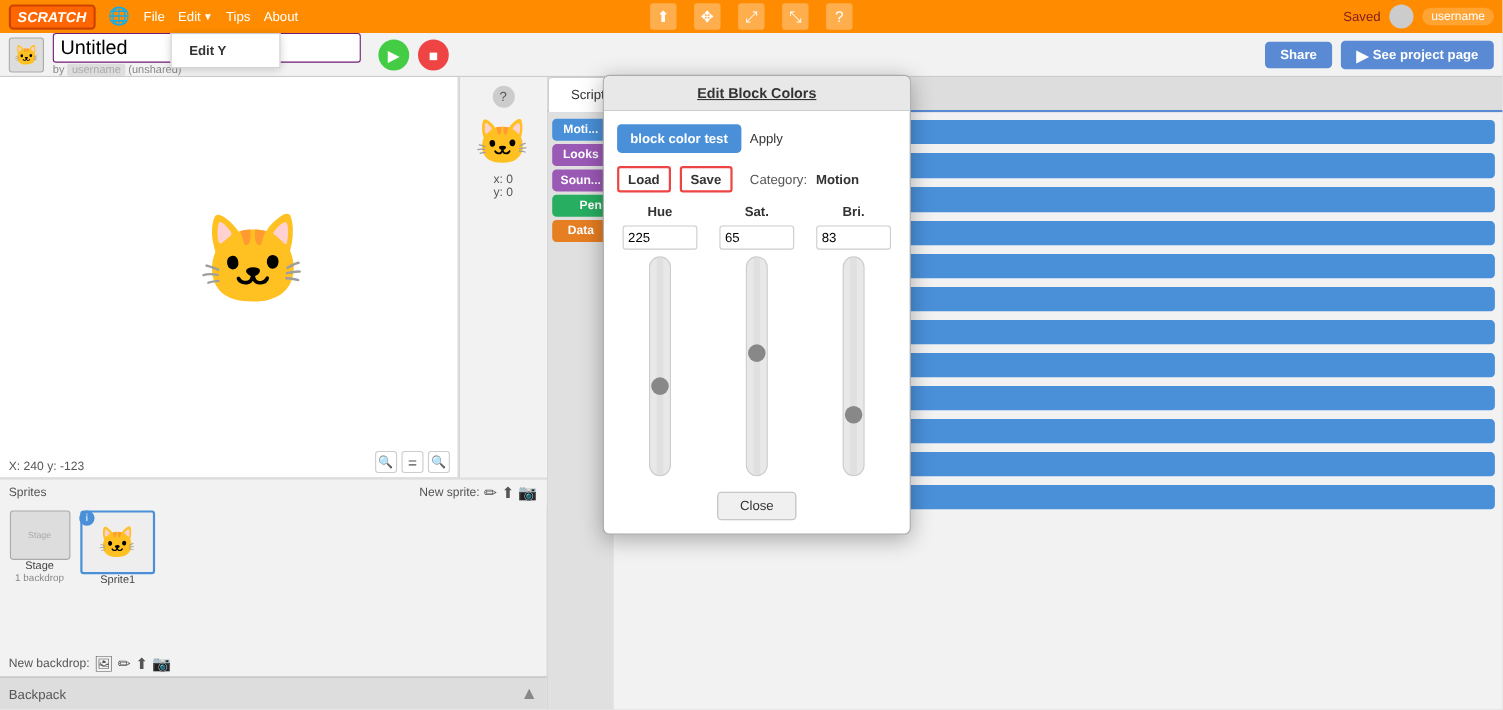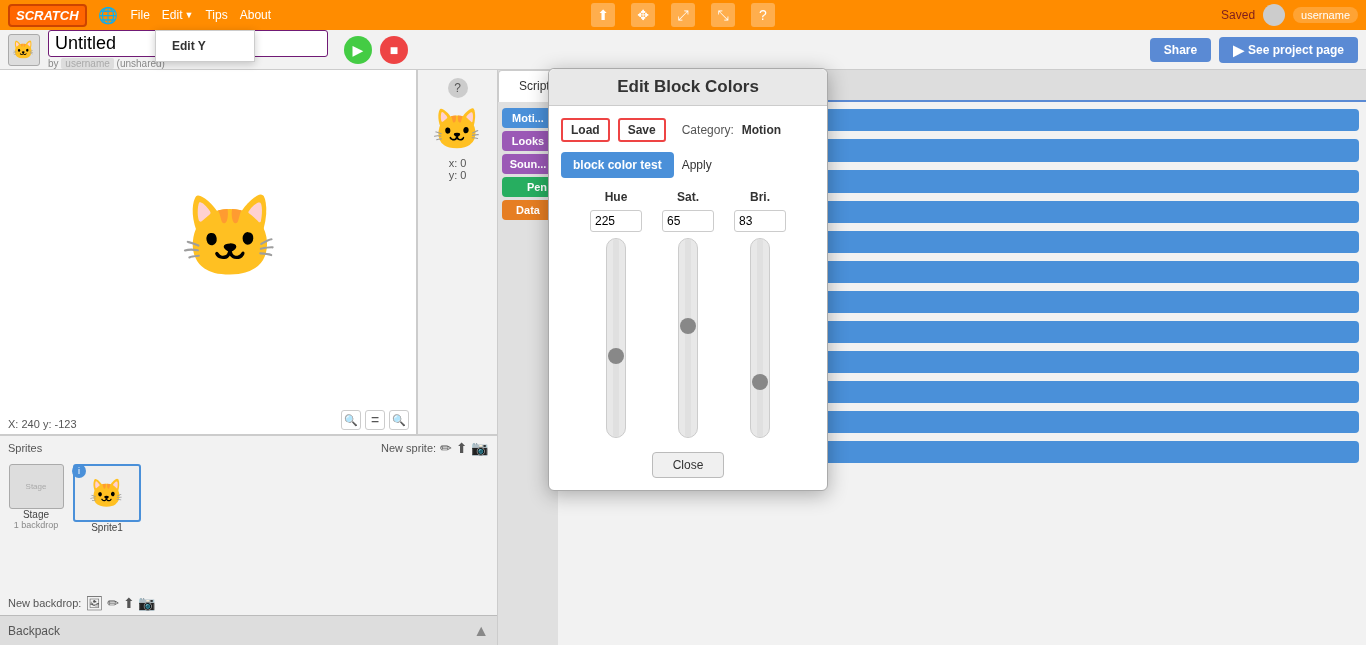--- a/index.html
+++ b/index.html
@@ -454,25 +454,26 @@
       padding: 0;
       position: absolute;
       top: 68px;
       left: 548px;
       z-index: 200;
     }
     #modal-title-bar {
       background: #e8e8e8;
       border-bottom: 1px solid #ccc;
       padding: 8px 12px;
-      font-size: 17px;
+      font-size: 13px;
       font-weight: bold;
       color: #333;
       border-radius: 6px 6px 0 0;
       text-align: center;
+      text-decoration: underline;
     }
     #modal-body {
       padding: 12px;
     }
     #modal-row1 {
       display: flex;
       align-items: center;
       gap: 8px;
       margin-bottom: 10px;
     }
@@ -540,21 +541,21 @@
       flex-direction: column;
       align-items: center;
       gap: 6px;
     }
     .slider-label {
       font-size: 12px;
       font-weight: bold;
       color: #333;
     }
     .slider-input-box {
-      width: 52px;
+      width: 68px;
       height: 22px;
       border: 1px solid #ccc;
       border-radius: 3px;
       font-size: 12px;
       text-align: left;
       padding: 0 4px;
     }
     .vertical-slider-container {
       width: 20px;
       height: 200px;
@@ -790,30 +791,30 @@
         </div>
       </div>
     </div>
   </div>
 </div>
 
 <div id="edit-block-colors-modal">
   <div id="modal-title-bar">Edit Block Colors</div>
   <div id="modal-body">
 
+    <div id="modal-row2">
+      <button class="block-color-test-btn">block color test</button>
+      <button class="apply-btn">Apply</button>
+    </div>
+
     <div id="modal-row1">
       <button class="modal-load-btn">Load</button>
       <button class="modal-save-btn">Save</button>
       <span id="category-label">Category:</span>
       <span id="category-value">Motion</span>
-    </div>
-
-    <div id="modal-row2">
-      <button class="block-color-test-btn">block color test</button>
-      <button class="apply-btn">Apply</button>
     </div>
 
     <div id="sliders-area">
 
       <div class="slider-col">
         <span class="slider-label">Hue</span>
         <input type="text" class="slider-input-box" value="225" style="">
         <div class="vertical-slider-container">
           <div class="slider-track">
             <div class="slider-thumb" style="top: 55%;"></div>

